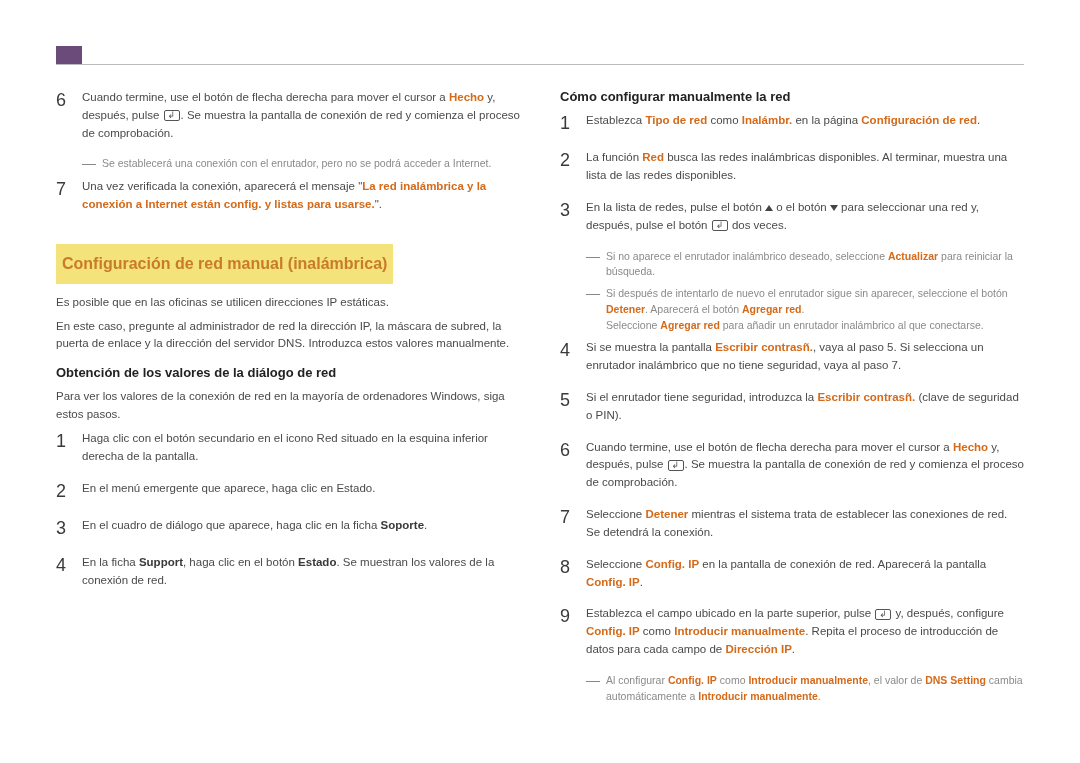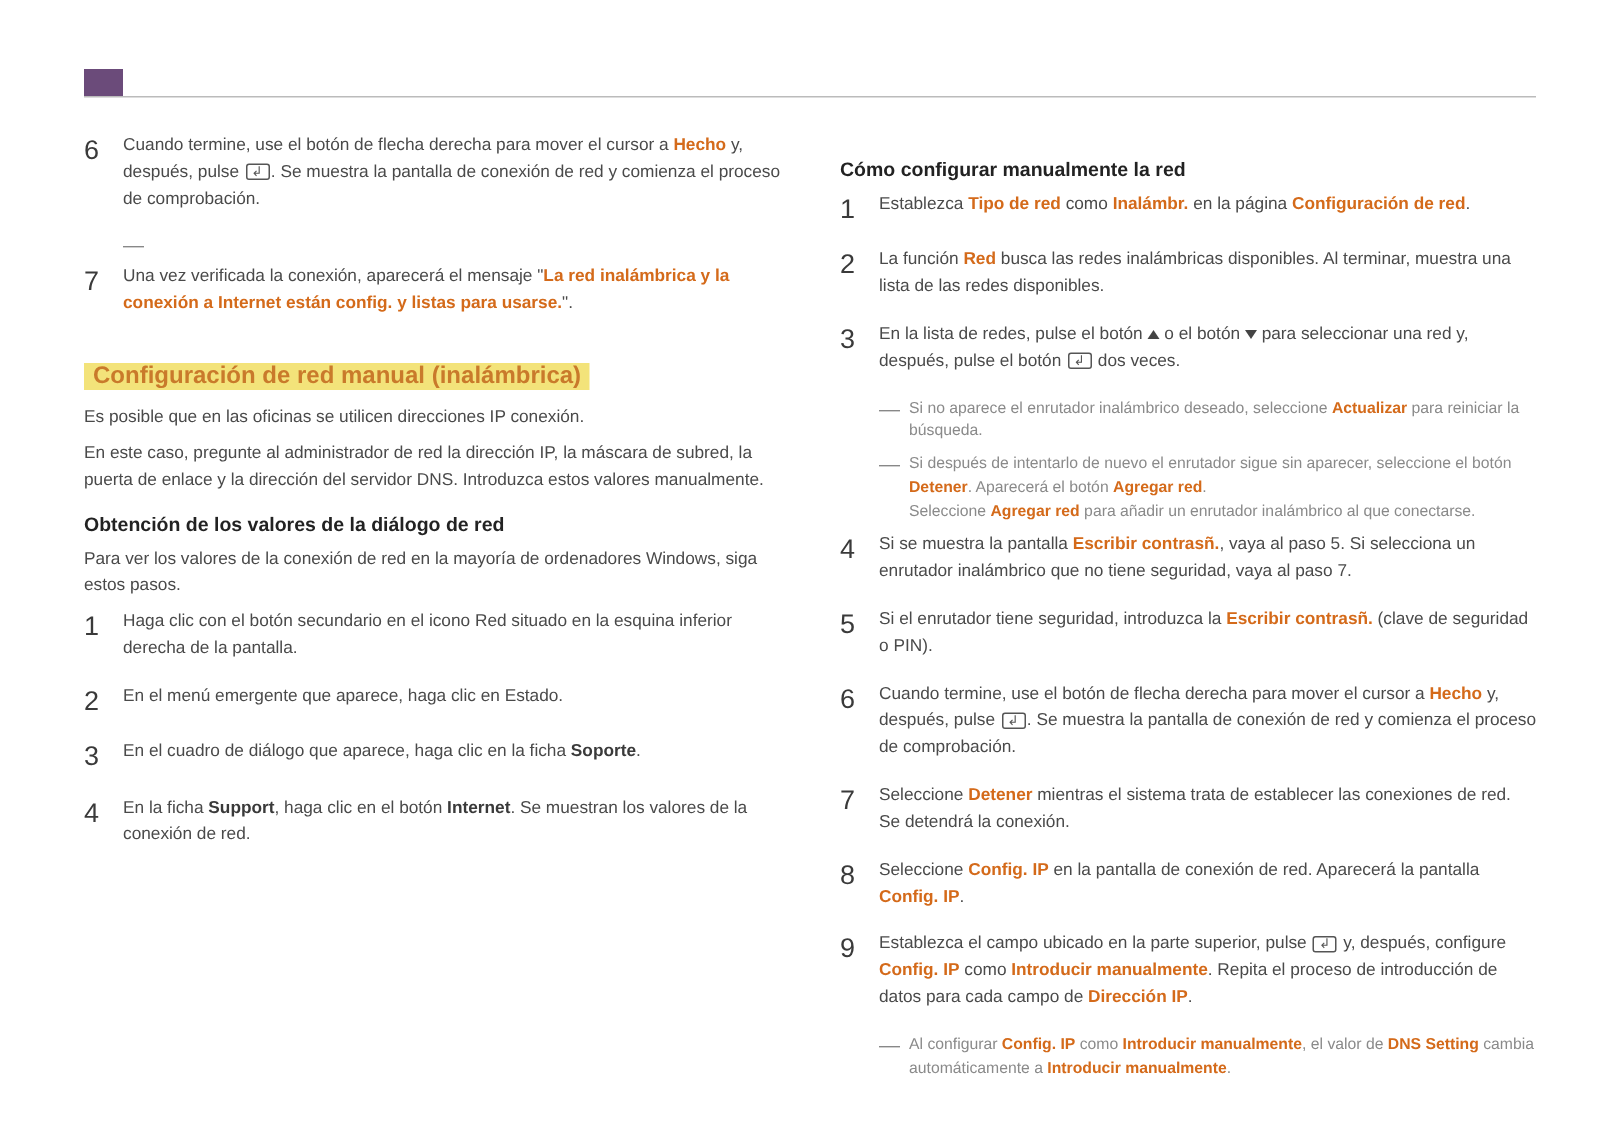--- a/index.html
+++ b/index.html
@@ -14,21 +14,21 @@
   .step-body { font-size: 11.5px; line-height: 1.55; color: #4a4a4a; }
   .note { display: flex; gap: 6px; margin: 6px 0 6px 0; }
   .note-dash { color: #888; font-size: 14px; line-height: 1; padding-top: 0px; }
   .note-body { font-size: 10.5px; color: #8a8a8a; line-height: 1.5; }
   .section-h2 {
     display: inline-block;
     background: #f3e37a;
     color: #c97a2b;
     font-size: 16px;
     font-weight: 600;
-    padding: 0 6px;
+    padding: 11px 6px;
     margin: 16px 0 10px 0;
   }
   .section-h3 { font-size: 13px; font-weight: 700; color: #222; margin: 12px 0 8px 0; }
   .para { font-size: 11.5px; line-height: 1.55; color: #4a4a4a; margin-bottom: 6px; }
   .bold { font-weight: 700; color: #3a3a3a; }
   .orange { color: #d46a1a; font-weight: 600; }
   .enter-icon { display: inline-block; width: 16px; height: 11px; border: 1px solid #555; border-radius: 2px; position: relative; vertical-align: middle; margin: 0 1px; }
   .enter-icon::after { content: "↲"; font-size: 9px; position: absolute; left: 3px; top: -2px; color: #555; }
   .tri-up, .tri-down { display:inline-block; width:0; height:0; vertical-align:middle; }
   .tri-up { border-left:4px solid transparent; border-right:4px solid transparent; border-bottom:6px solid #444; }
@@ -49,32 +49,33 @@
 
       <div class="step">
         <div class="step-num">6</div>
         <div class="step-body">
           <span>Cuando termine, use el botón de flecha derecha para mover el cursor a </span><span class="orange">Hecho</span><span> y, después, pulse </span><span class="enter-icon"></span><span>. Se muestra la pantalla de conexión de red y comienza el proceso de comprobación.</span>
         </div>
       </div>
 
       <div class="note indent">
         <span class="note-dash">―</span>
+        <span class="note-body">Se establecerá una conexión con el enrutador, pero no se podrá acceder a Internet.</span>
       </div>
 
       <div class="step">
         <div class="step-num">7</div>
         <div class="step-body">
           <span>Una vez verificada la conexión, aparecerá el mensaje "</span><span class="orange">La red inalámbrica y la conexión a Internet están config. y listas para usarse.</span><span>".</span>
         </div>
       </div>
 
       <h2 class="section-h2">Configuración de red manual (inalámbrica)</h2>
 
-      <p class="para">Es posible que en las oficinas se utilicen direcciones IP conexión.</p>
+      <p class="para">Es posible que en las oficinas se utilicen direcciones IP estáticas.</p>
       <p class="para">En este caso, pregunte al administrador de red la dirección IP, la máscara de subred, la puerta de enlace y la dirección del servidor DNS. Introduzca estos valores manualmente.</p>
 
       <h3 class="section-h3">Obtención de los valores de la diálogo de red</h3>
       <p class="para">Para ver los valores de la conexión de red en la mayoría de ordenadores Windows, siga estos pasos.</p>
 
       <div class="step">
         <div class="step-num">1</div>
         <div class="step-body">Haga clic con el botón secundario en el icono Red situado en la esquina inferior derecha de la pantalla.</div>
       </div>
 
@@ -86,29 +87,29 @@
       <div class="step">
         <div class="step-num">3</div>
         <div class="step-body">
           <span>En el cuadro de diálogo que aparece, haga clic en la ficha </span><span class="bold">Soporte</span><span>.</span>
         </div>
       </div>
 
       <div class="step">
         <div class="step-num">4</div>
         <div class="step-body">
-          <span>En la ficha </span><span class="bold">Support</span><span>, haga clic en el botón </span><span class="bold">Internet</span><span>. Se muestran los valores de la conexión de red.</span>
+          <span>En la ficha </span><span class="bold">Support</span><span>, haga clic en el botón </span><span class="bold">Estado</span><span>. Se muestran los valores de la conexión de red.</span>
         </div>
       </div>
 
     </div>
 
     <div class="col">
 
-      <h3 class="section-h3" style="margin-top:16px">Cómo configurar manualmente la red</h3>
+      <h3 class="section-h3" style="margin-top:0">Cómo configurar manualmente la red</h3>
 
       <div class="step">
         <div class="step-num">1</div>
         <div class="step-body">
           <span>Establezca </span><span class="orange">Tipo de red</span><span> como </span><span class="orange">Inalámbr.</span><span> en la página </span><span class="orange">Configuración de red</span><span>.</span>
         </div>
       </div>
 
       <div class="step">
         <div class="step-num">2</div>

